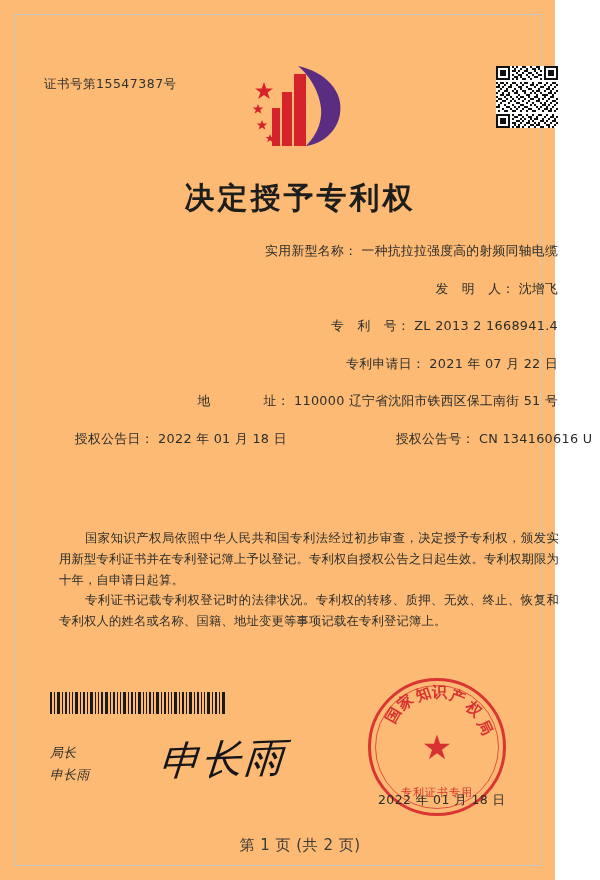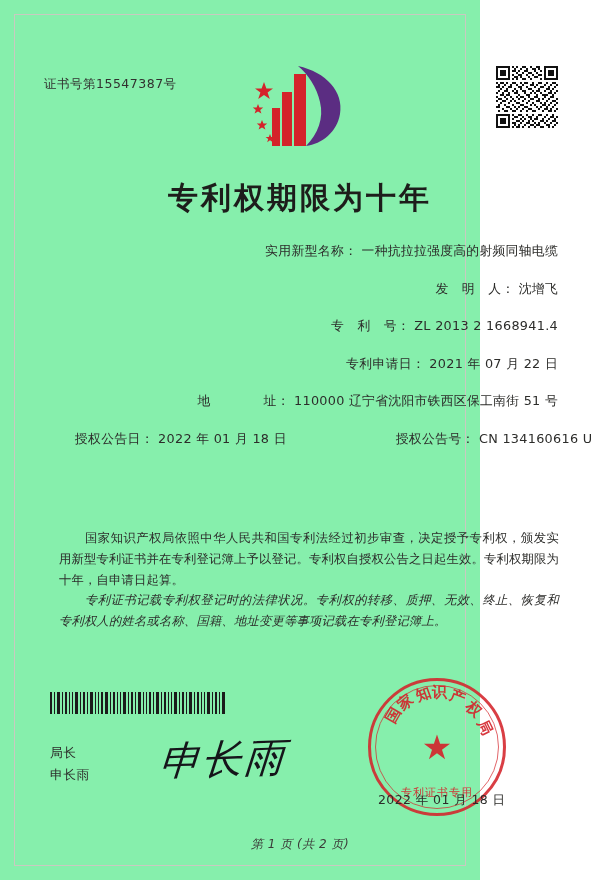--- a/index.html
+++ b/index.html
@@ -9,23 +9,23 @@
   }
   body {
     width: 600px;
     height: 880px;
     font-family: "DejaVu Sans", "Liberation Sans", sans-serif;
     color: #2a2a2a;
     overflow: hidden;
   }
   .page {
     position: relative;
-    width: 480px;
+    width: 555px;
     height: 880px;
-    background: #86efac;
+    background: #fdba74;
     box-sizing: border-box;
   }
   .border-frame {
     position: absolute;
     left: 14px;
     top: 14px;
     right: 14px;
     bottom: 14px;
     border: 1px solid #c9c9c0;
     box-sizing: border-box;
@@ -114,21 +114,21 @@
     position: absolute;
     left: 59px;
     width: 500px;
     font-size: 12.3px;
     line-height: 21px;
     text-align: justify;
     color: #2c2c2a;
     letter-spacing: 0.2px;
   }
   .para.p1 { top: 528px; }
-  .para.p2 { top: 590px; font-style: italic; }
+  .para.p2 { top: 590px; }
   .indent { text-indent: 26px; display: block; }
 
   
   .barcode {
     position: absolute;
     left: 50px;
     top: 692px;
     width: 176px;
     height: 22px;
   }
@@ -195,20 +195,21 @@
   }
 
   .sign-block {
     position: absolute;
     left: 50px;
     top: 742px;
     font-size: 12.8px;
     line-height: 22px;
     color: #2c2c2a;
     letter-spacing: 0.5px;
+    font-style: italic;
   }
   .signature {
     position: absolute;
     left: 160px;
     top: 732px;
     font-family: "DejaVu Serif", "Liberation Serif", serif;
     font-size: 40px;
     color: #15151a;
     letter-spacing: 2px;
     font-style: italic;
@@ -224,24 +225,23 @@
     color: #2c2c2a;
     letter-spacing: 0.4px;
   }
 
   .footer {
     position: absolute;
     left: 0;
     right: 0;
     top: 836px;
     text-align: center;
-    font-size: 12px;
+    font-size: 15px;
     color: #3a3a38;
     letter-spacing: 0.5px;
-    font-style: italic;
   }
 </style>
 </head>
 <body>
 
 <div class="page">
   <div class="border-frame"></div>
 
   <div class="inner">
 
@@ -501,21 +501,21 @@
             <rect x="13" y="30" width="1" height="1"></rect>
             <rect x="16" y="30" width="1" height="1"></rect>
             <rect x="19" y="30" width="1" height="1"></rect>
             <rect x="22" y="30" width="2" height="1"></rect>
             <rect x="26" y="30" width="1" height="1"></rect>
             <rect x="28" y="30" width="1" height="1"></rect>
         </g>
       </svg>
     </div>
 
-    <div class="doc-title">专利权期限为十年</div>
+    <div class="doc-title">决定授予专利权</div>
 
     <div class="fields">
       <div class="field">
         <span class="flabel">实用新型名称：</span>
         <span class="fvalue">一种抗拉拉强度高的射频同轴电缆</span>
       </div>
       <div class="field">
         <span class="flabel">发　明　人：</span>
         <span class="fvalue">沈增飞</span>
       </div>

